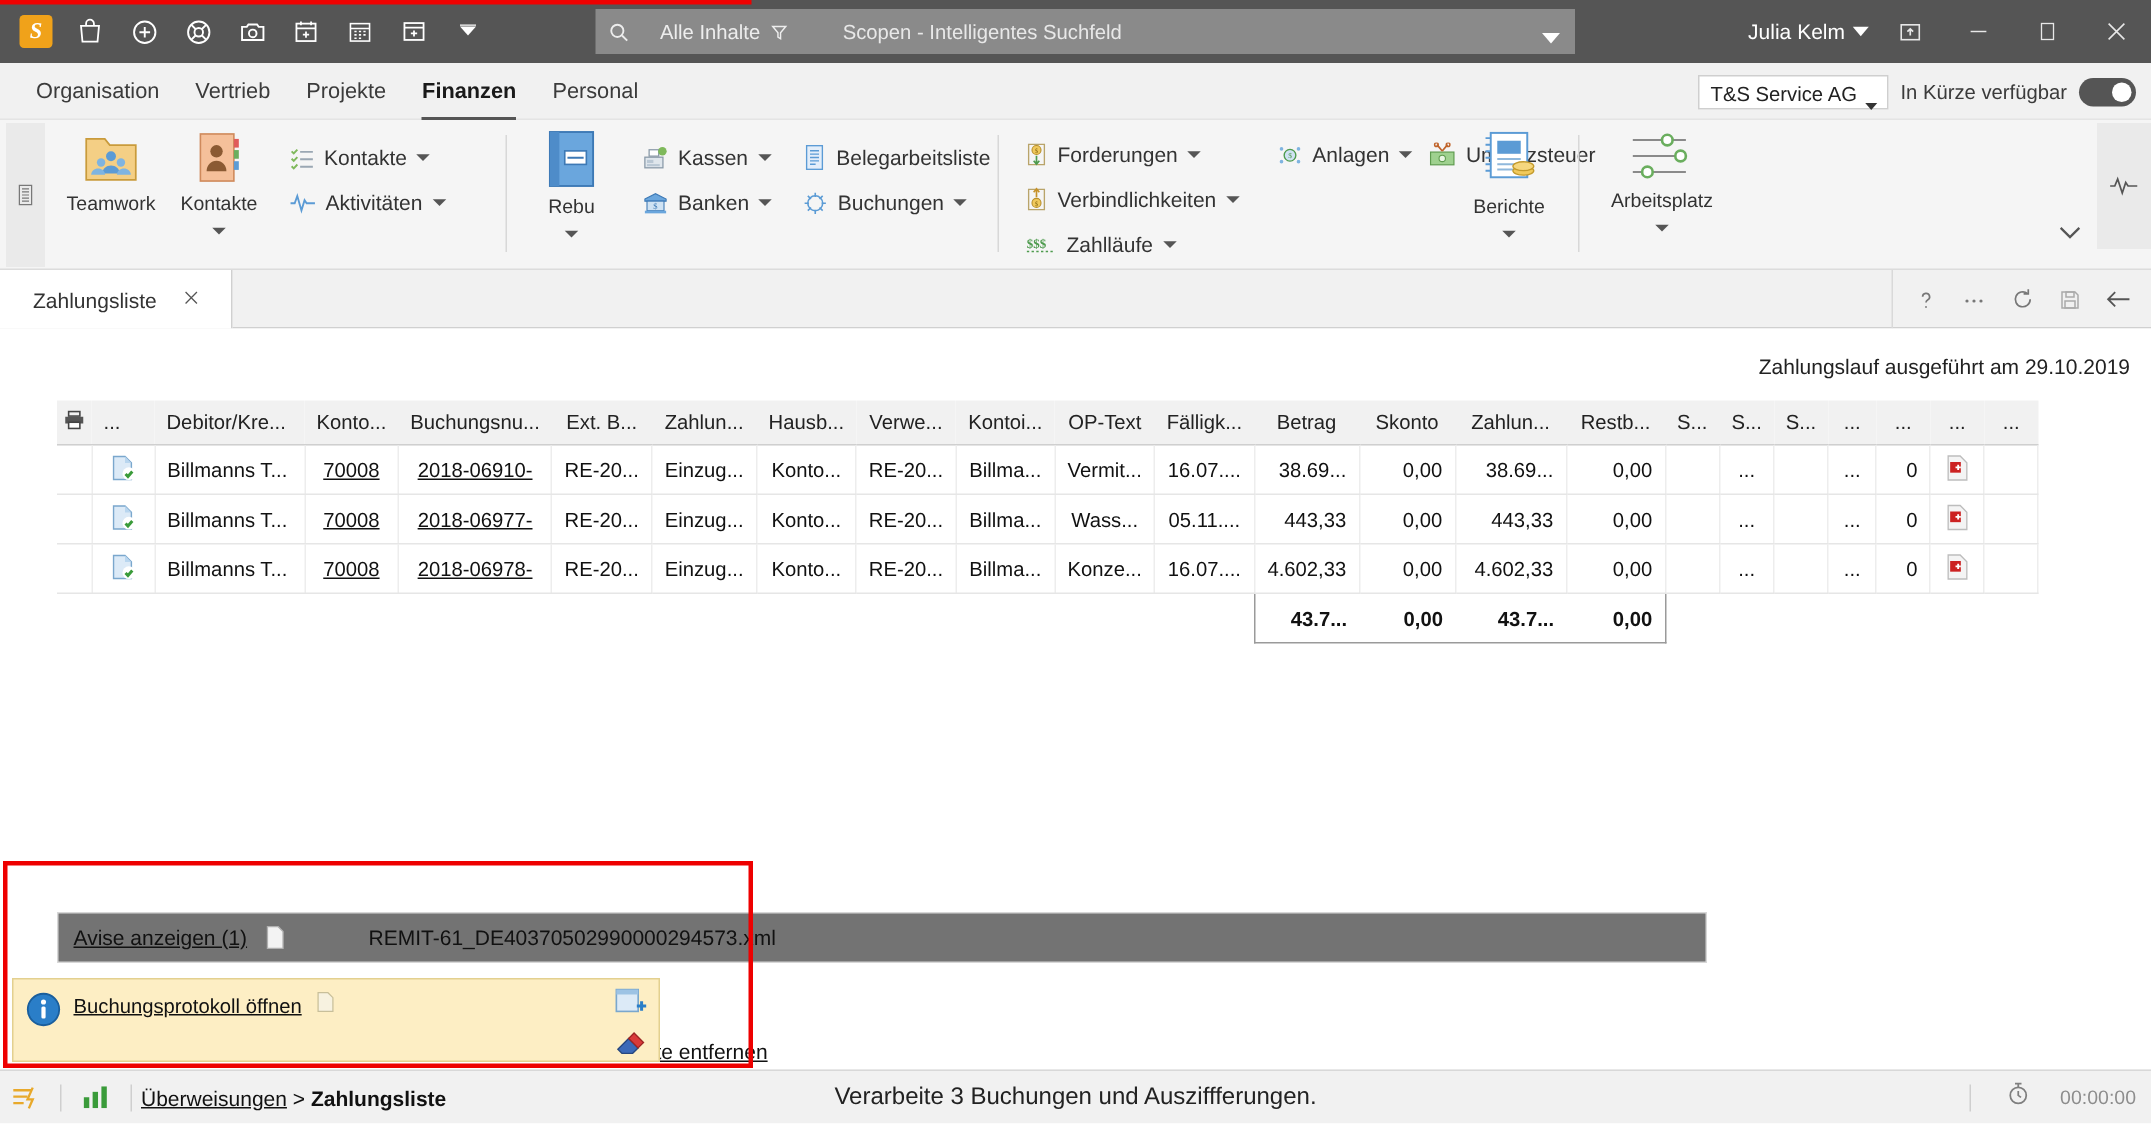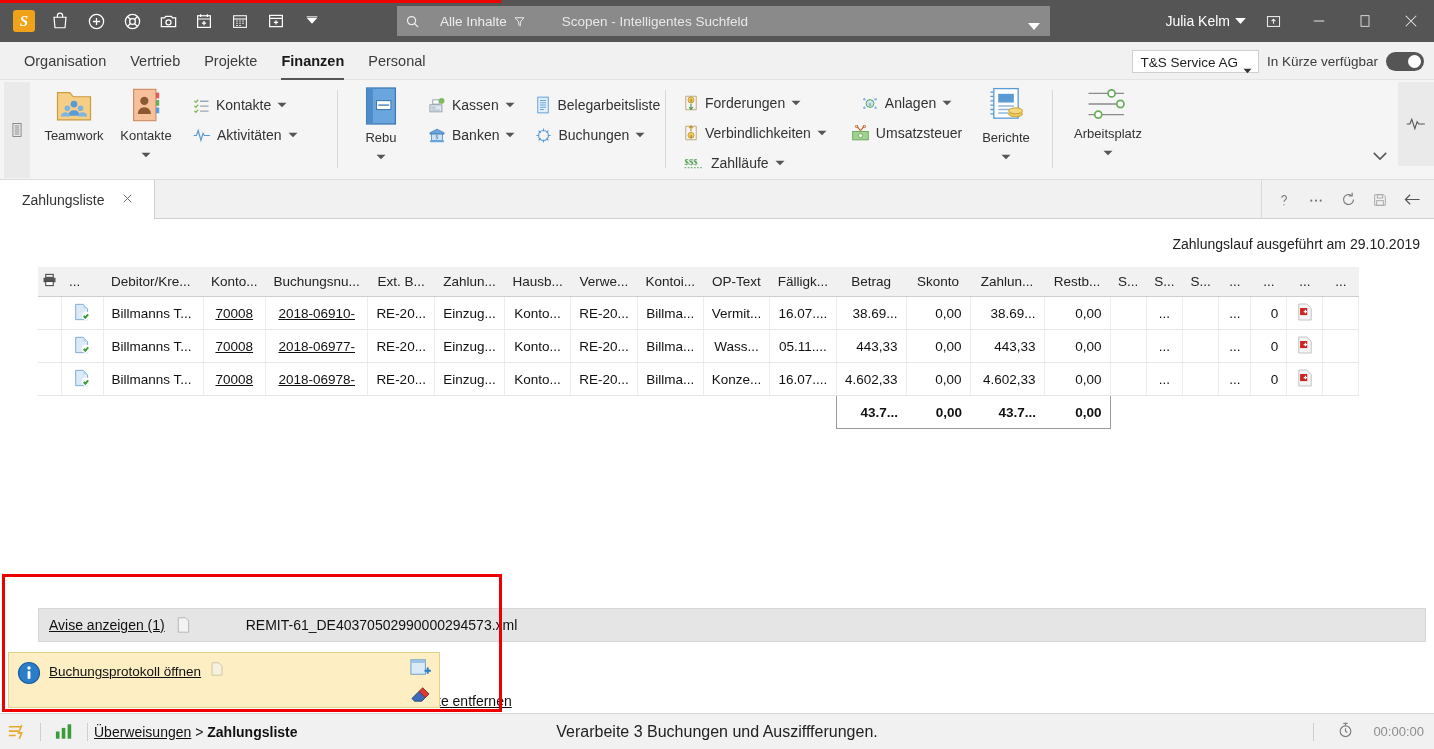--- a/index.html
+++ b/index.html
@@ -141,22 +141,22 @@
   table.grid td.ctr { text-align: center; }
   .lnk { color: #111; text-decoration: underline; cursor: pointer; }
   .sum-cell { font-weight: bold; text-align: right; border-top: 1px solid #9a9a9a !important; border-bottom: 1px solid #9a9a9a !important; }
 
   
   .redbox {
     position: absolute; left: 2px; top: 574px; width: 500px; height: 138px;
     border: 3px solid #ee0000; z-index: 40; pointer-events: none;
   }
   .avise-bar {
-    position: absolute; left: 38px; top: 608px; width: 1388px; height: 34px;
-    background: #e5e5e5; border: 1px solid #d7d7d7; display: flex; align-items: center;
+    position: absolute; left: 38px; top: 608px; width: 1100px; height: 34px;
+    background: #737373; border: 1px solid #d7d7d7; display: flex; align-items: center;
     padding: 0 10px; gap: 12px; z-index: 20;
   }
   .avise-bar .alink { font-size: 14px; color: #111; text-decoration: underline; cursor: pointer; }
   .avise-bar .fname { font-size: 14px; color: #111; cursor: pointer; margin-left: 44px; }
 
   .toast {
     position: absolute; left: 8px; top: 652px; width: 432px; height: 56px;
     background: #fdeec4; border: 1px solid #e3d08f; display: flex; align-items: flex-start;
     padding: 6px 8px; z-index: 30;
   }
@@ -479,21 +479,21 @@
             <svg width="22" height="16" viewBox="0 0 28 20">
               <text x="2" y="13" font-size="11" fill="#4e9b4e" font-family="serif" font-weight="bold">$$$</text>
               <path d="M2 16h24" stroke="#4e9b4e" stroke-width="1.2" stroke-dasharray="2 2"></path>
             </svg>
             <span>Zahlläufe</span>
             <svg width="10" height="6" viewBox="0 0 12 8" fill="#555">
                 <path d="M0 1h12L6 7z"></path>
               </svg>
           </div>
         </div>
-        <div style="display:flex;flex-direction:column;padding-top:8px;margin-left:14px;align-items:center;">
+        <div style="display:flex;flex-direction:row;padding-top:8px;margin-left:14px;">
           <div class="sm-btn">
             <svg width="18" height="17" viewBox="0 0 24 24">
               <circle cx="12" cy="12" r="5.5" fill="#cfe2f3" stroke="#4e9b4e" stroke-width="1.3"></circle>
               <text x="12" y="15" font-size="7" text-anchor="middle" fill="#4e9b4e" font-family="serif">$</text>
               <circle cx="4" cy="6" r="1.7" fill="#7fb4e0"></circle>
                 <circle cx="20" cy="6" r="1.7" fill="#7fb4e0"></circle>
               <circle cx="4" cy="18" r="1.7" fill="#7fb4e0"></circle>
                 <circle cx="20" cy="18" r="1.7" fill="#7fb4e0"></circle>
             </svg>
             <span>Anlagen</span>

